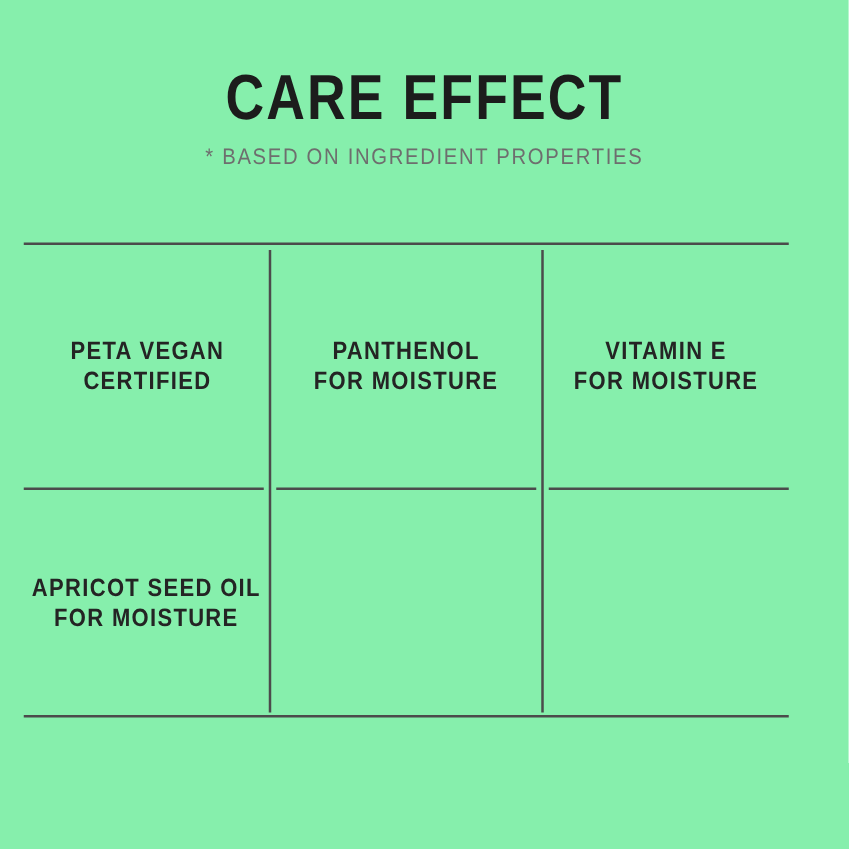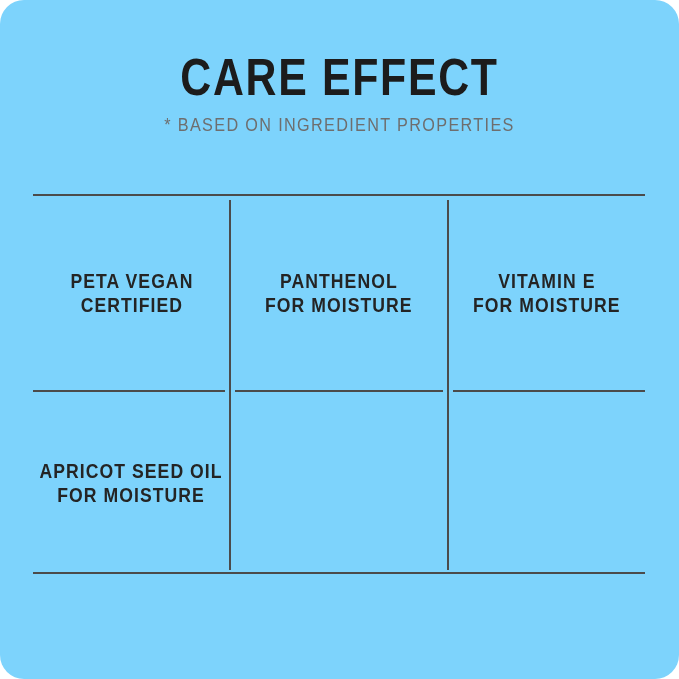--- a/index.html
+++ b/index.html
@@ -4,24 +4,23 @@
 <style>
   html, body {
     margin: 0;
     padding: 0;
     background: #ffffff;
   }
   .canvas {
     position: relative;
     width: 679px;
     height: 679px;
-    background: #7dd3fc;
+    background: #86efac;
     overflow: hidden;
     font-family: "Liberation Sans", sans-serif;
-    border-radius: 24px;
   }
 
   
   .title {
     position: absolute;
     top: 54px;
     left: 0;
     width: 679px;
     text-align: center;
     font-size: 51px;
@@ -45,21 +44,21 @@
     letter-spacing: 1.5px;
     color: #6e6e6e;
     transform: scaleX(0.9);
     transform-origin: 50% 50%;
     white-space: nowrap;
   }
 
   
   .care-table {
     position: absolute;
-    left: 33px;
+    left: 19px;
     top: 195px;
     width: 612px;
     height: 379px;
   }
   .grid {
     display: grid;
     grid-template-columns: 197px 218px 197px;
     grid-template-rows: 196px 183px;
     width: 612px;
     height: 379px;

